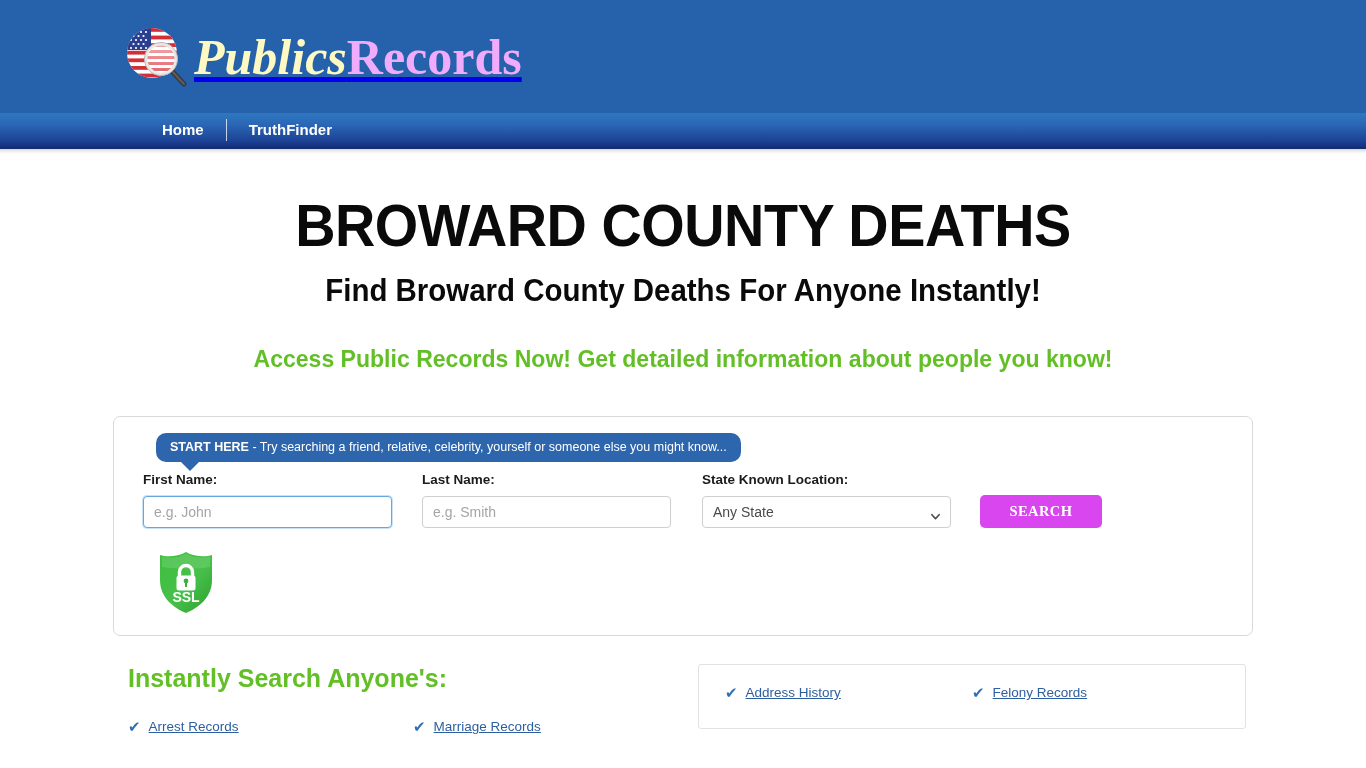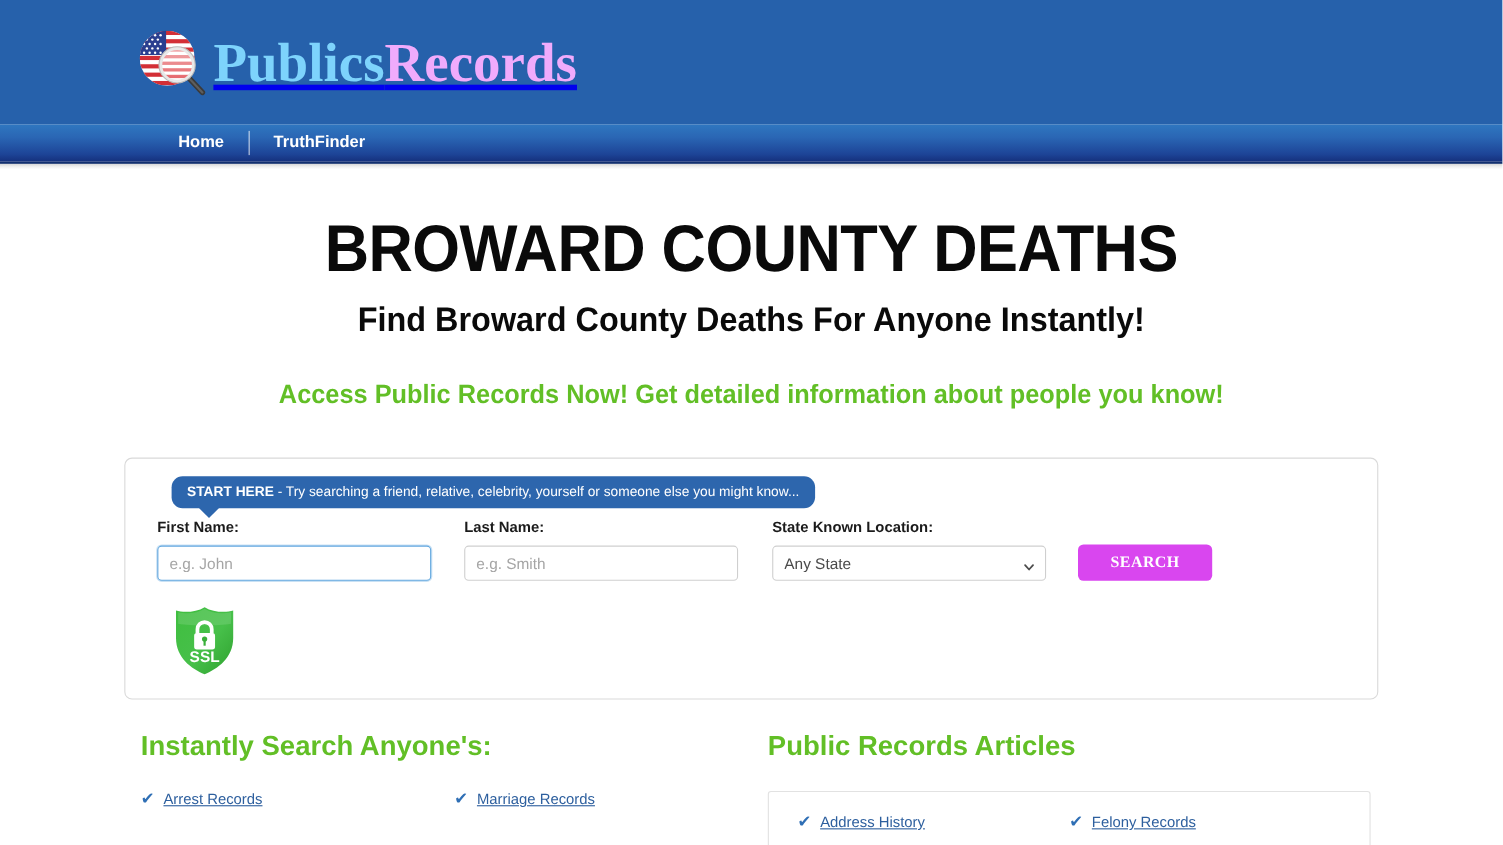--- a/index.html
+++ b/index.html
@@ -34,21 +34,22 @@
   }
   .logo-text {
     margin-left: 4px;
     font-family: "Liberation Serif", serif;
     font-size: 50px;
     font-weight: bold;
     line-height: 1;
     white-space: nowrap;
   }
   .logo-text .part-a {
-    color: #7dd3fc;
+    color: #fef9c3;
+    font-style: italic;
   }
   .logo-text .part-b {
     color: #f0abfc;
   }
 
   
   .navbar {
     width: 100%;
     height: 36px;
     background: linear-gradient(to bottom, #2f77c0 0%, #2a66b4 35%, #1d4497 80%, #15307c 100%);
@@ -429,21 +430,20 @@
         <a class="rec-link" href="#">Arrest Records</a>
       </div>
       <div class="link-row">
         <span class="check">✔</span>
         <a class="rec-link" href="#">Marriage Records</a>
       </div>
     </div>
   </div>
 
   <div class="col-right">
-    <h4 class="sec-head">Public Records Articles</h4>
     <div class="articles-box">
       <div class="links-grid">
         <div class="link-row">
           <span class="check">✔</span>
           <a class="rec-link" href="#">Address History</a>
         </div>
         <div class="link-row">
           <span class="check">✔</span>
           <a class="rec-link" href="#">Felony Records</a>
         </div>

